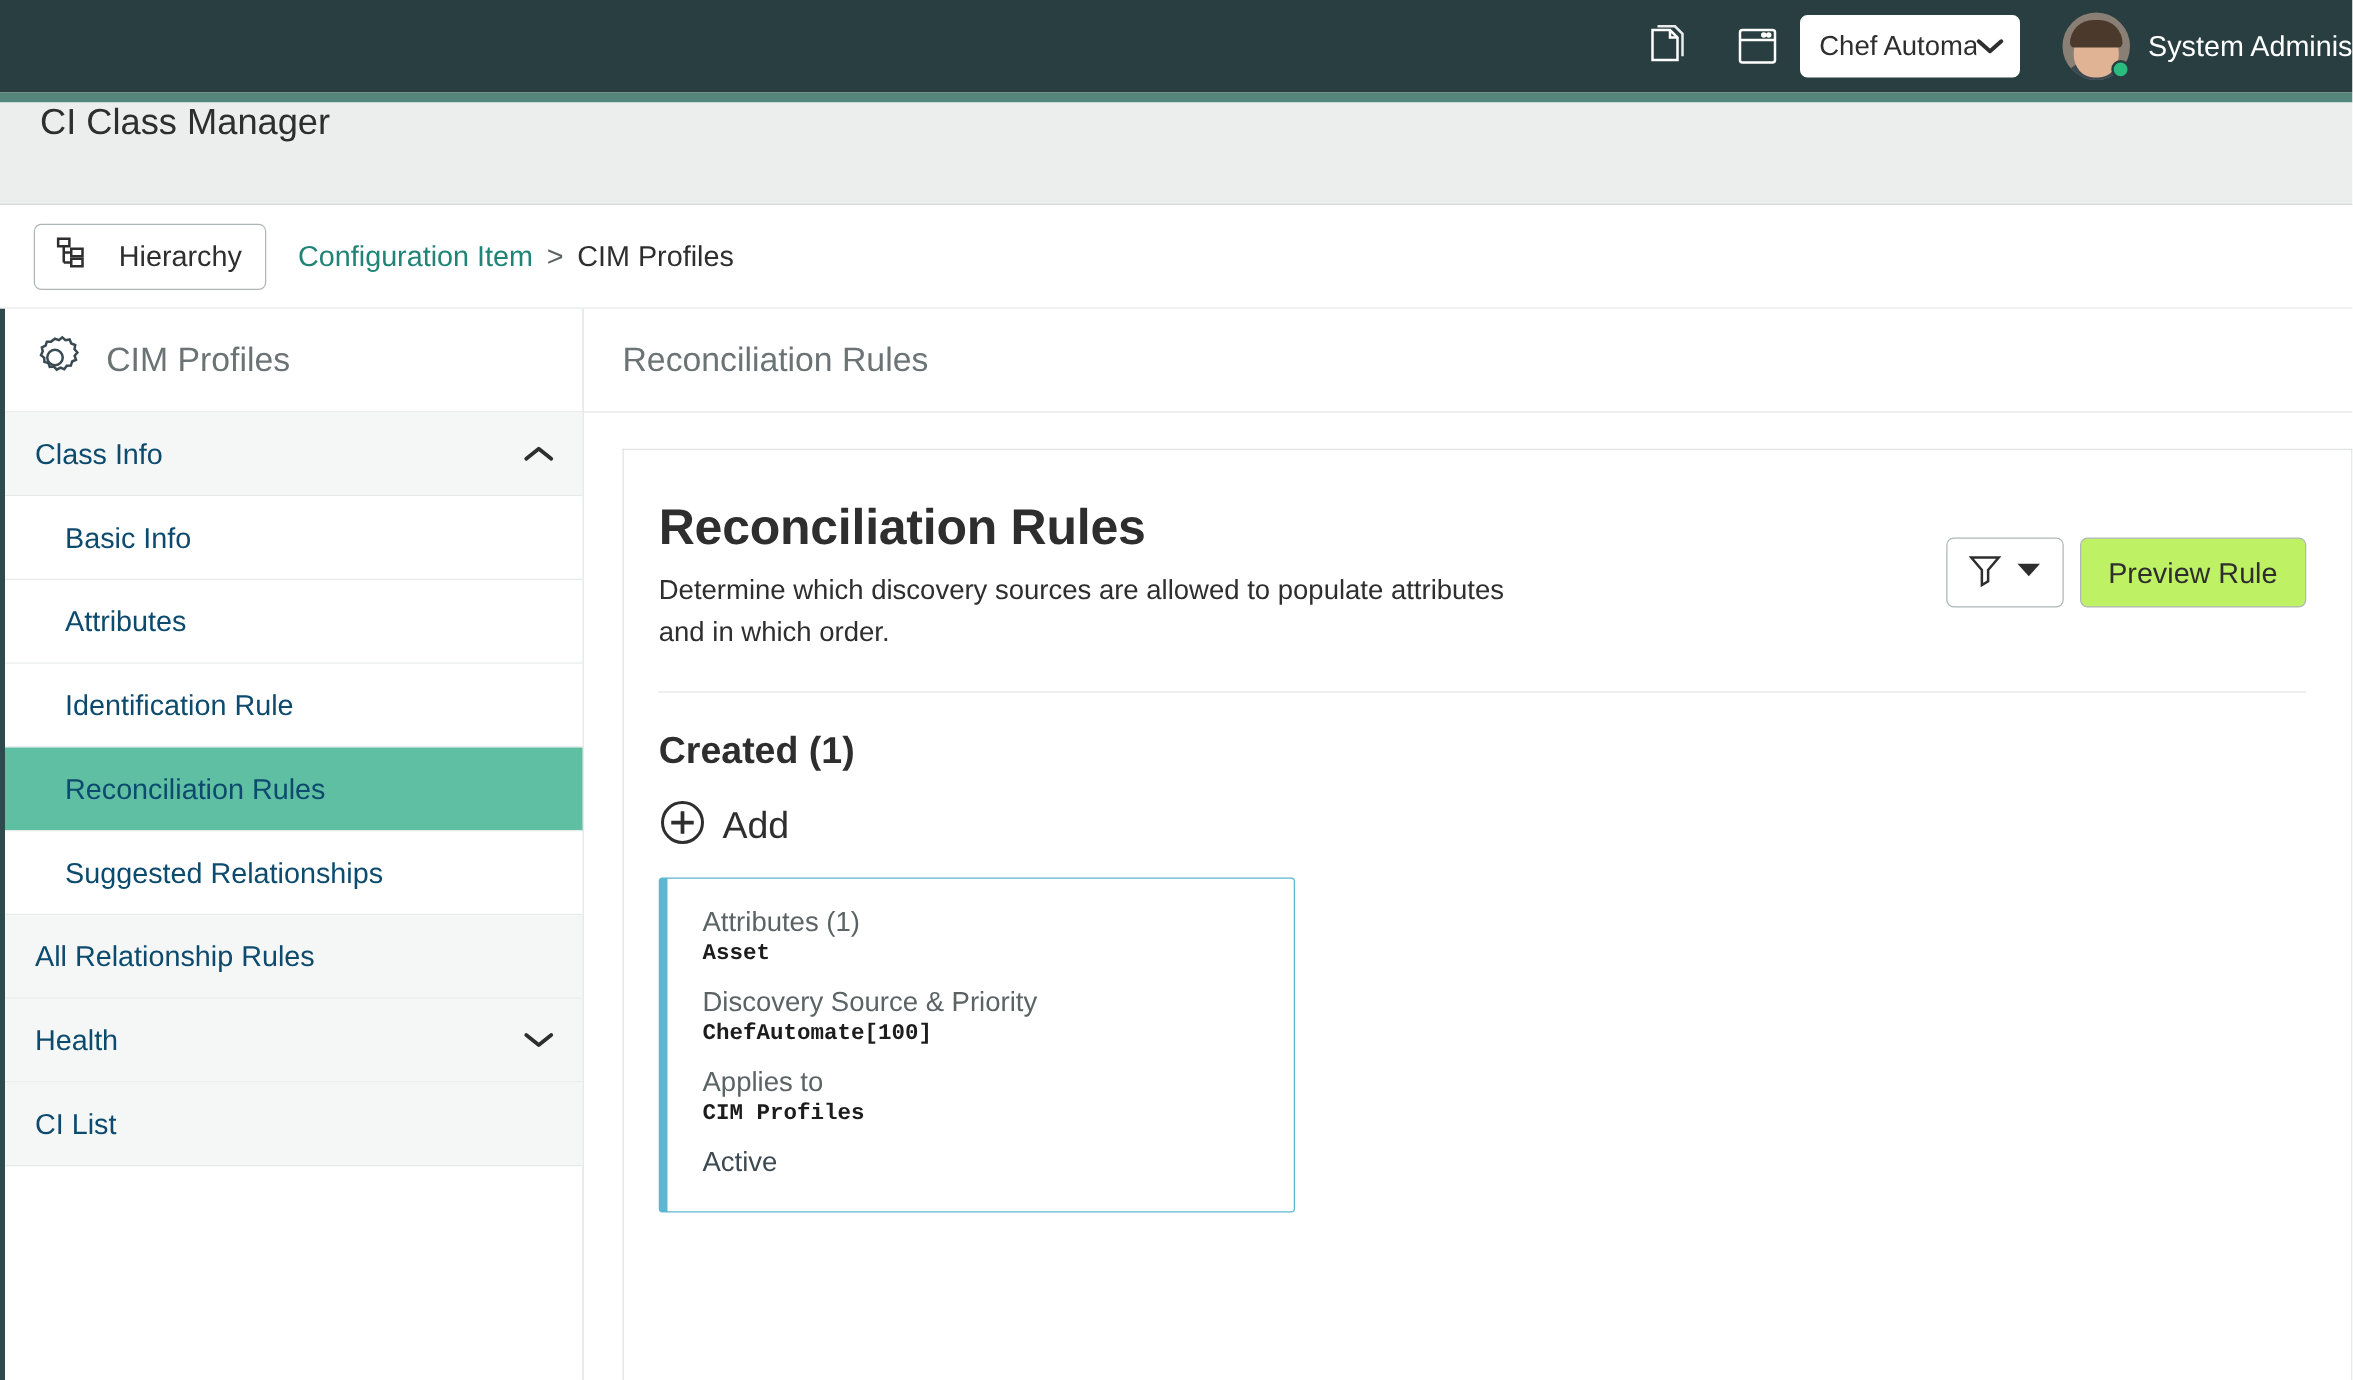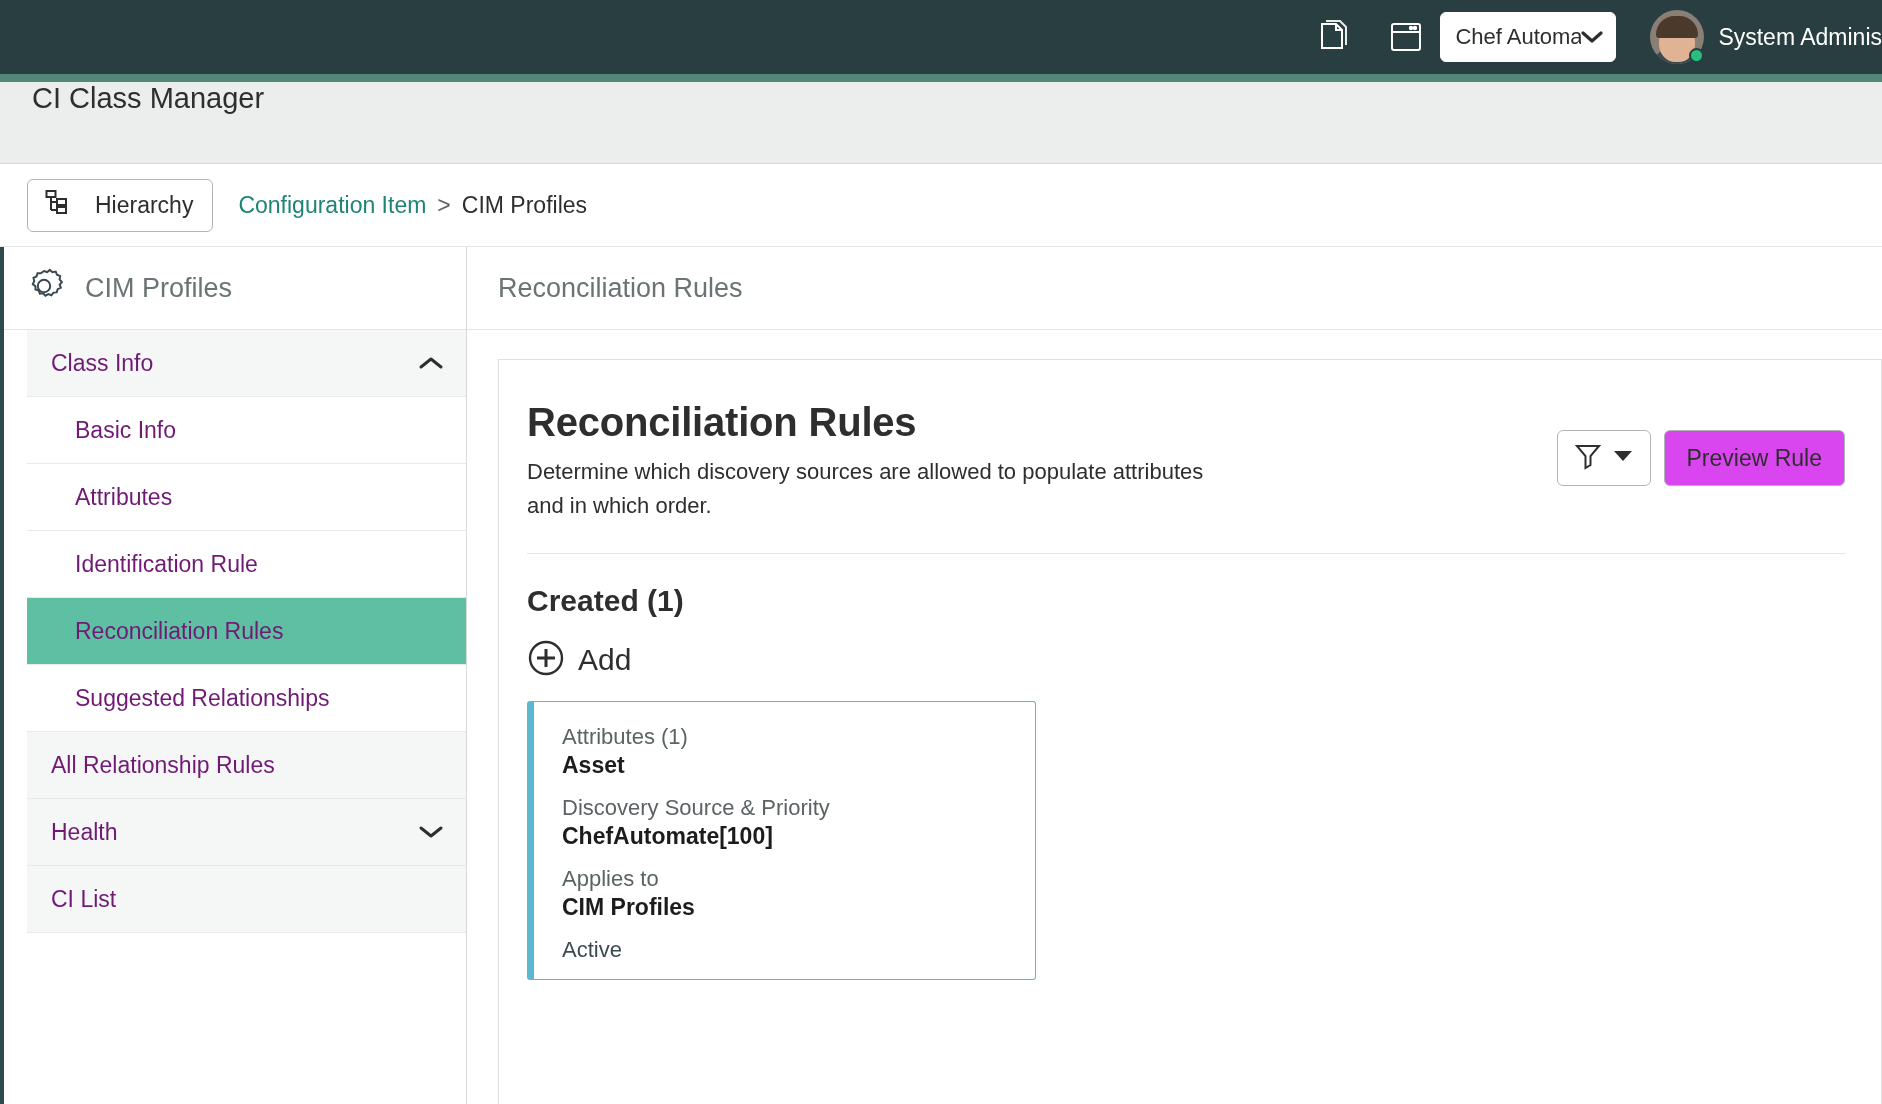--- a/index.html
+++ b/index.html
@@ -77,21 +77,21 @@
     border-left: 4px solid #2f4a4d;
   }
   .side-head {
     height: 83px; display: flex; align-items: center; gap: 19px;
     padding-left: 18px; border-bottom: 1px solid #e4e6e6;
   }
   .side-head .t { font-size: 27px; color: #6b7374; }
   .nav-item {
     height: 67px; display: flex; align-items: center; justify-content: space-between;
     padding: 0 22px 0 24px; border-bottom: 1px solid #e8eaea;
-    font-size: 23px; color: #701a75; cursor: pointer; background: #ffffff; margin-left: 23px;
+    font-size: 23px; color: #0c4a6e; cursor: pointer; background: #ffffff;
   }
   .nav-item.group { background: #f5f6f6; }
   .nav-item.child { padding-left: 48px; }
   .nav-item.selected { background: #5fbfa3; }
   .chev { width: 26px; height: 26px; display: flex; align-items: center; justify-content: center; }
 
   
   .main {
     position: absolute; left: 467px; top: 247px; width: 1415px; height: 857px;
     background: #ffffff;
@@ -111,39 +111,39 @@
   .panel-desc {
     font-size: 22px; color: #2e2e2e; line-height: 1.55; margin-top: 10px; max-width: 680px;
   }
   .panel-actions { display: flex; align-items: flex-start; gap: 13px; margin-top: 30px; }
   .icon-btn {
     height: 56px; min-width: 94px; border: 1px solid #b0b6b7; border-radius: 6px;
     background: #ffffff; display: flex; align-items: center; justify-content: center;
     gap: 12px; cursor: pointer;
   }
   .text-btn {
-    height: 56px; border: 1px solid #b0b6b7; border-radius: 6px; background: #d946ef;
+    height: 56px; border: 1px solid #b0b6b7; border-radius: 6px; background: #bef264;
     display: flex; align-items: center; padding: 0 22px; font-size: 23px;
     color: #2e2e2e; cursor: pointer; white-space: nowrap;
   }
   .divider { height: 1px; background: #e4e6e6; margin: 30px 0 0 0; }
   .section-h { font-size: 30px; font-weight: 700; color: #2e2e2e; margin-top: 30px; }
   .add-row {
     display: flex; align-items: center; gap: 13px; margin-top: 21px; cursor: pointer;
     width: fit-content;
   }
   .add-row .lbl { font-size: 30px; color: #2e2e2e; }
 
   .rule-card {
     margin-top: 20px; width: 509px; min-height: 268px; background: #ffffff;
     border: 1px solid #5bb8d0; border-left: 7px solid #5bb8d0; border-radius: 3px;
     padding: 22px 0 16px 28px; cursor: pointer;
   }
   .fld-label { font-size: 22px; color: #5b6364; }
-  .fld-value { font-size: 23px; color: #1c1c1c; font-weight: 700; margin-top: 2px; }
+  .fld-value { font-size: 18px; color: #1c1c1c; font-weight: 700; margin-top: 2px; font-family: Liberation Mono, monospace; }
   .fld-group { margin-bottom: 16px; }
   .status-txt { font-size: 22px; color: #3d4a52; margin-top: 14px; }
 </style>
 </head>
 <body>
 
 <div id="app">
 
   <div class="topbar">
     <div class="tb-group">

